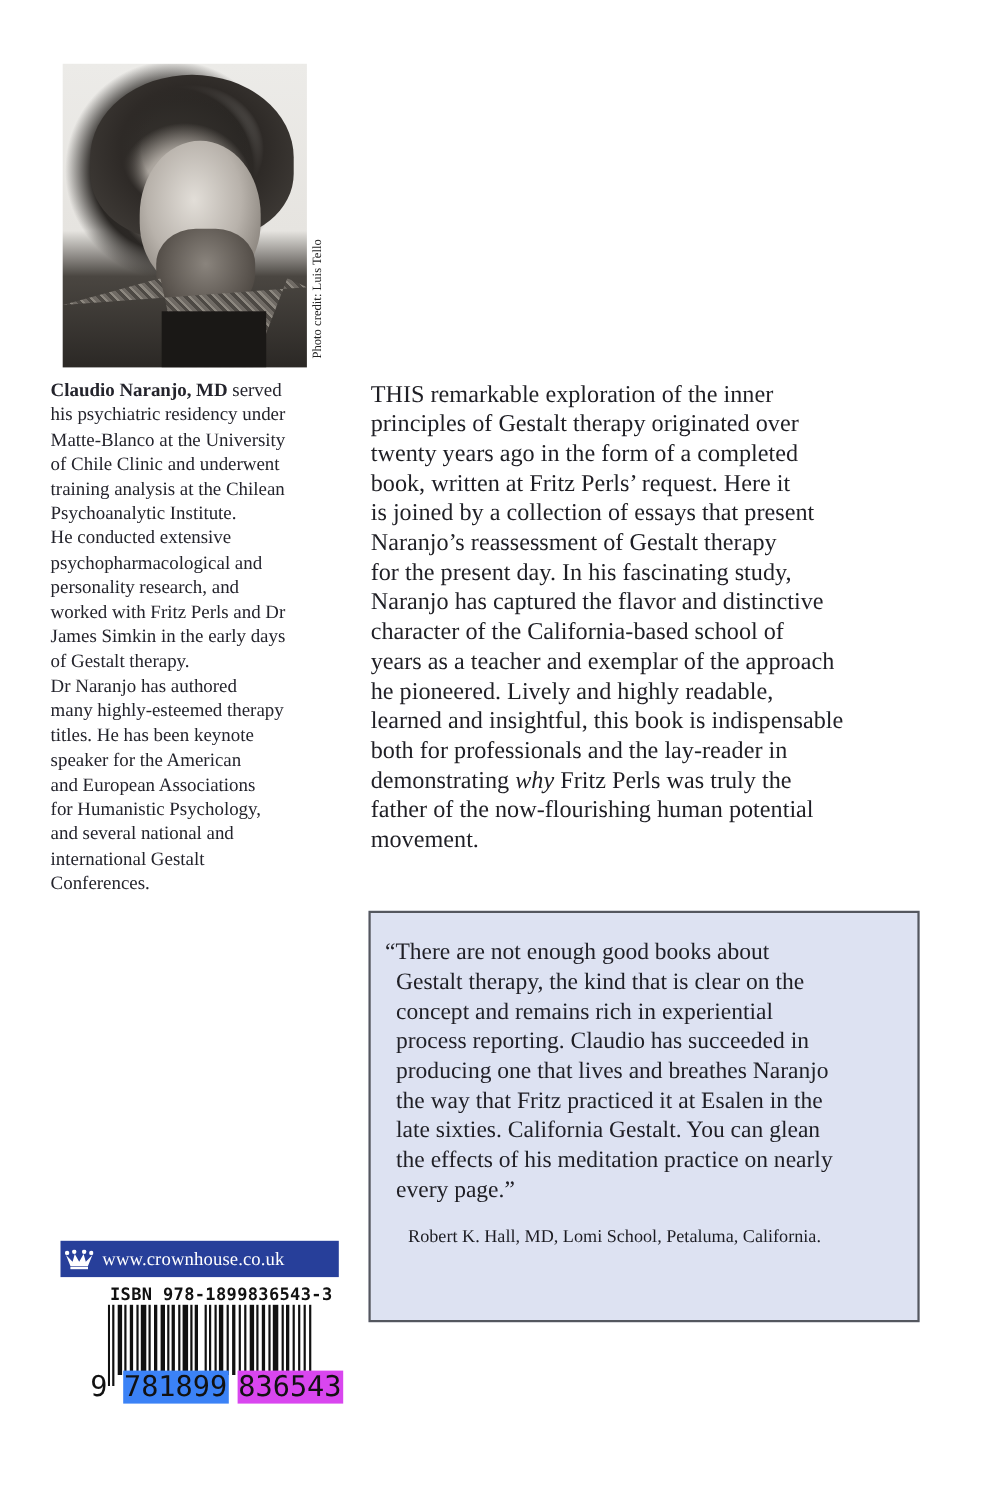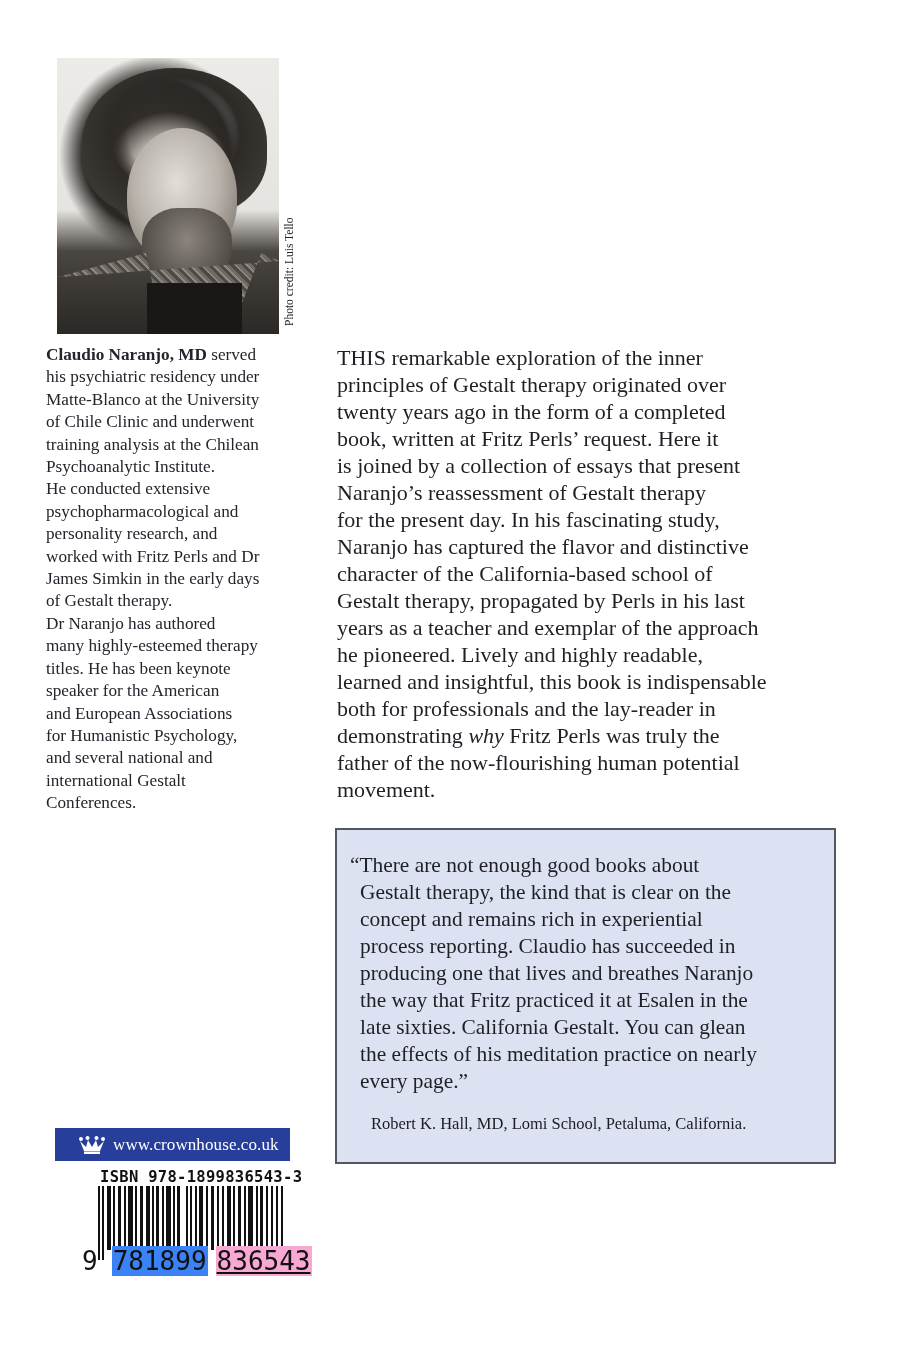--- a/index.html
+++ b/index.html
@@ -54,57 +54,57 @@
     }
     .bio .line { display: block; white-space: nowrap; }
     .bio b { font-weight: bold; }
     .blurb {
       position: absolute; left: 337px; top: 344px; width: 520px;
       font-size: 22px; line-height: 27px; color: #1f1f25;
     }
     .blurb .line { display: block; white-space: nowrap; }
     .blurb i { font-style: italic; }
     .quote-box {
-      position: absolute; left: 335px; top: 828px; width: 501px; height: 336px;
+      position: absolute; left: 335px; top: 828px; width: 501px; height: 374px;
       background: #dde2f2;
       border: 2px solid #54575f;
       padding: 22px 0 0 13px;
     }
     .quote-box .line {
       display: block; white-space: nowrap;
       font-size: 21.4px; line-height: 27px; color: #1f1f25;
     }
     .quote-box .indent { padding-left: 10px; }
     .quote-box .attribution {
       display: block; white-space: nowrap;
       font-size: 16.5px; line-height: 22px; margin-top: 18px; padding-left: 21px;
     }
     .banner {
-      position: absolute; left: 55px; top: 1128px; width: 235px; height: 33px;
+      position: absolute; left: 55px; top: 1128px; width: 253px; height: 33px;
       background: #273f9a;
-      display: flex; align-items: center; padding-left: 24px;
+      display: flex; align-items: center; padding-left: 4px;
     }
     .banner .crown { width: 26px; height: 18px; margin-right: 8px; }
     .banner .url { color: #ffffff; font-size: 17px; letter-spacing: 0.1px; }
     .isbn-label {
       position: absolute; left: 100px; top: 1168px;
       font-family: "DejaVu Sans Mono", "Liberation Mono", monospace;
       font-size: 15.5px; font-weight: bold; letter-spacing: 0.3px; color: #111;
     }
     .barcode {
       position: absolute; left: 98px; top: 1186px; width: 186px; height: 74px;
     }
     .barcode-digits {
       position: absolute; left: 82px; top: 1246px;
       font-family: "DejaVu Sans Mono", "Liberation Mono", monospace;
       font-size: 26px; color: #111; white-space: nowrap;
     }
     .barcode-digits .first { margin-right: 14px; }
     .barcode-digits .group1 { margin-right: 8px; background: #3b82f6; padding: 0 1px; }
-    .barcode-digits .group2 { background: #f9a8d4; padding: 0 1px; text-decoration: underline; }
+    .barcode-digits .group2 { background: #d946ef; padding: 0 1px; }
   </style>
 </head>
 <body>
 
 <div class="photo">
   <div class="hair"></div>
   <div class="face"></div>
   <div class="beard"></div>
   <div class="vest"></div>
   <div class="shirt"></div>
@@ -138,21 +138,20 @@
 <div class="blurb">
   <span class="line">THIS remarkable exploration of the inner</span>
   <span class="line">principles of Gestalt therapy originated over</span>
   <span class="line">twenty years ago in the form of a completed</span>
   <span class="line">book, written at Fritz Perls’ request. Here it</span>
   <span class="line">is joined by a collection of essays that present</span>
   <span class="line">Naranjo’s reassessment of Gestalt therapy</span>
   <span class="line">for the present day. In his fascinating study,</span>
   <span class="line">Naranjo has captured the flavor and distinctive</span>
   <span class="line">character of the California-based school of</span>
-  <span class="line">Gestalt therapy, propagated by Perls in his last</span>
   <span class="line">years as a teacher and exemplar of the approach</span>
   <span class="line">he pioneered. Lively and highly readable,</span>
   <span class="line">learned and insightful, this book is indispensable</span>
   <span class="line">both for professionals and the lay-reader in</span>
   <span class="line"><span>demonstrating </span><i>why</i><span> Fritz Perls was truly the</span></span>
   <span class="line">father of the now-flourishing human potential</span>
   <span class="line">movement.</span>
 </div>
 
 <div class="quote-box">

